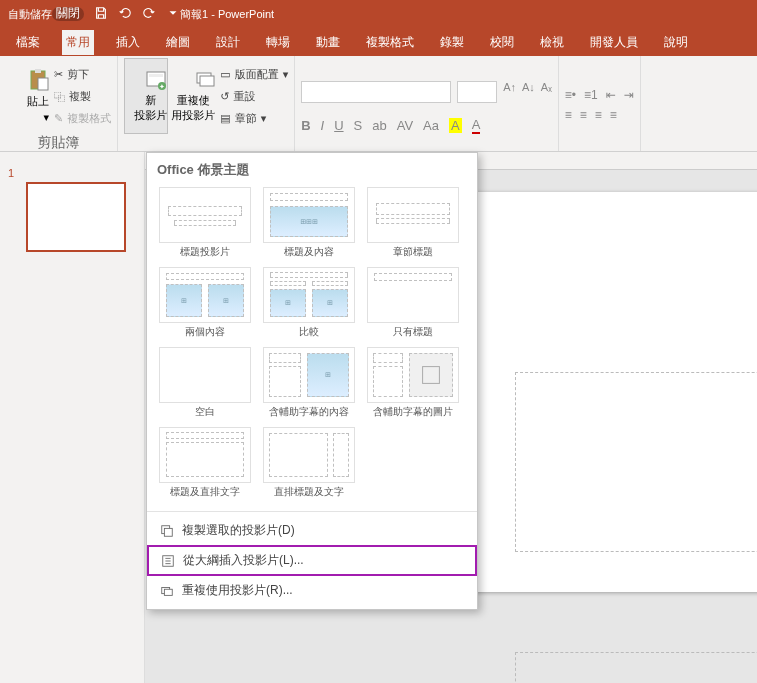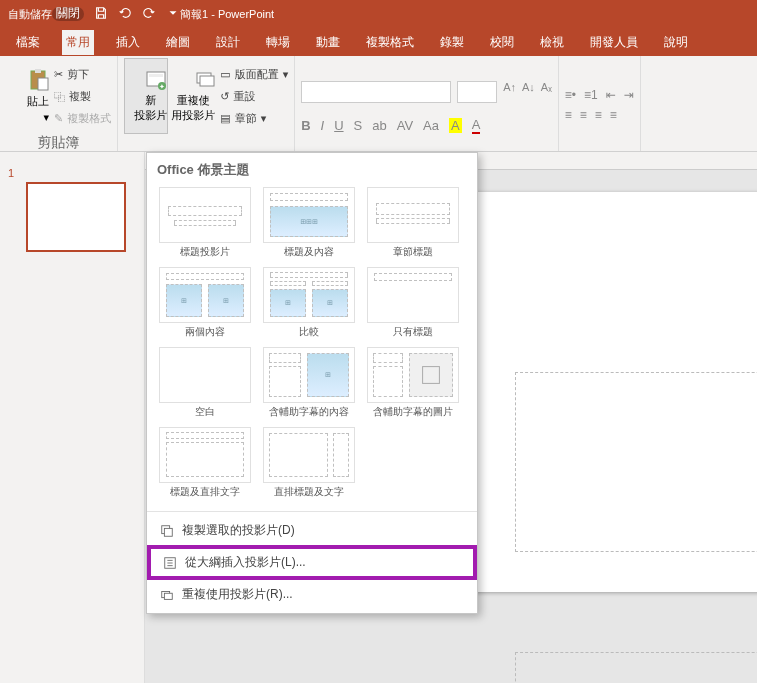--- a/index.html
+++ b/index.html
@@ -44,21 +44,21 @@
 
 .dropdown-panel { position:absolute; top:152px; left:146px; width:332px; background:#fff; border:1px solid #c6c6c6; box-shadow:3px 3px 8px rgba(0,0,0,.25); z-index:100; padding:4px 0; }
 .dropdown-panel .section-label { font-size:13px; color:#666; padding:4px 10px;font-weight:bold; }
 .thumbs-grid { display:flex; flex-wrap:wrap; padding:4px 8px; gap:4px 4px; }
 .layout-item { width:100px; display:flex; flex-direction:column; align-items:center; margin-bottom:4px; }
 .layout-thumb { width:92px; height:56px; border:1px solid #e0e0e0; background:#fff; position:relative; }
 .layout-thumb .dash { border:1px dashed #c0c0c0; position:absolute; }
 .layout-label { font-size:10px; color:#555; margin-top:2px; text-align:center;font-family:Liberation Mono, monospace; }
 .dropdown-panel hr { border:none; border-top:1px solid #e3e3e3; margin:4px 0; }
 .menu-item { display:flex; align-items:center; gap:8px; padding:5px 12px; font-size:12px; color:#444; border:1px solid transparent; }
-.menu-item.highlighted { border:4px solid #a21caf; }
+.menu-item.highlighted { border:2px solid #a21caf; }
 .menu-item svg { width:14px; height:14px; }
 
 .content-img { display:flex; justify-content:center; align-items:center; font-size:7px; color:#79a; background:linear-gradient(#bde,#def); }
 </style>
 </head>
 <body>
 
 <div class="titlebar">
   <div class="autosave">
     <span>自動儲存</span>

